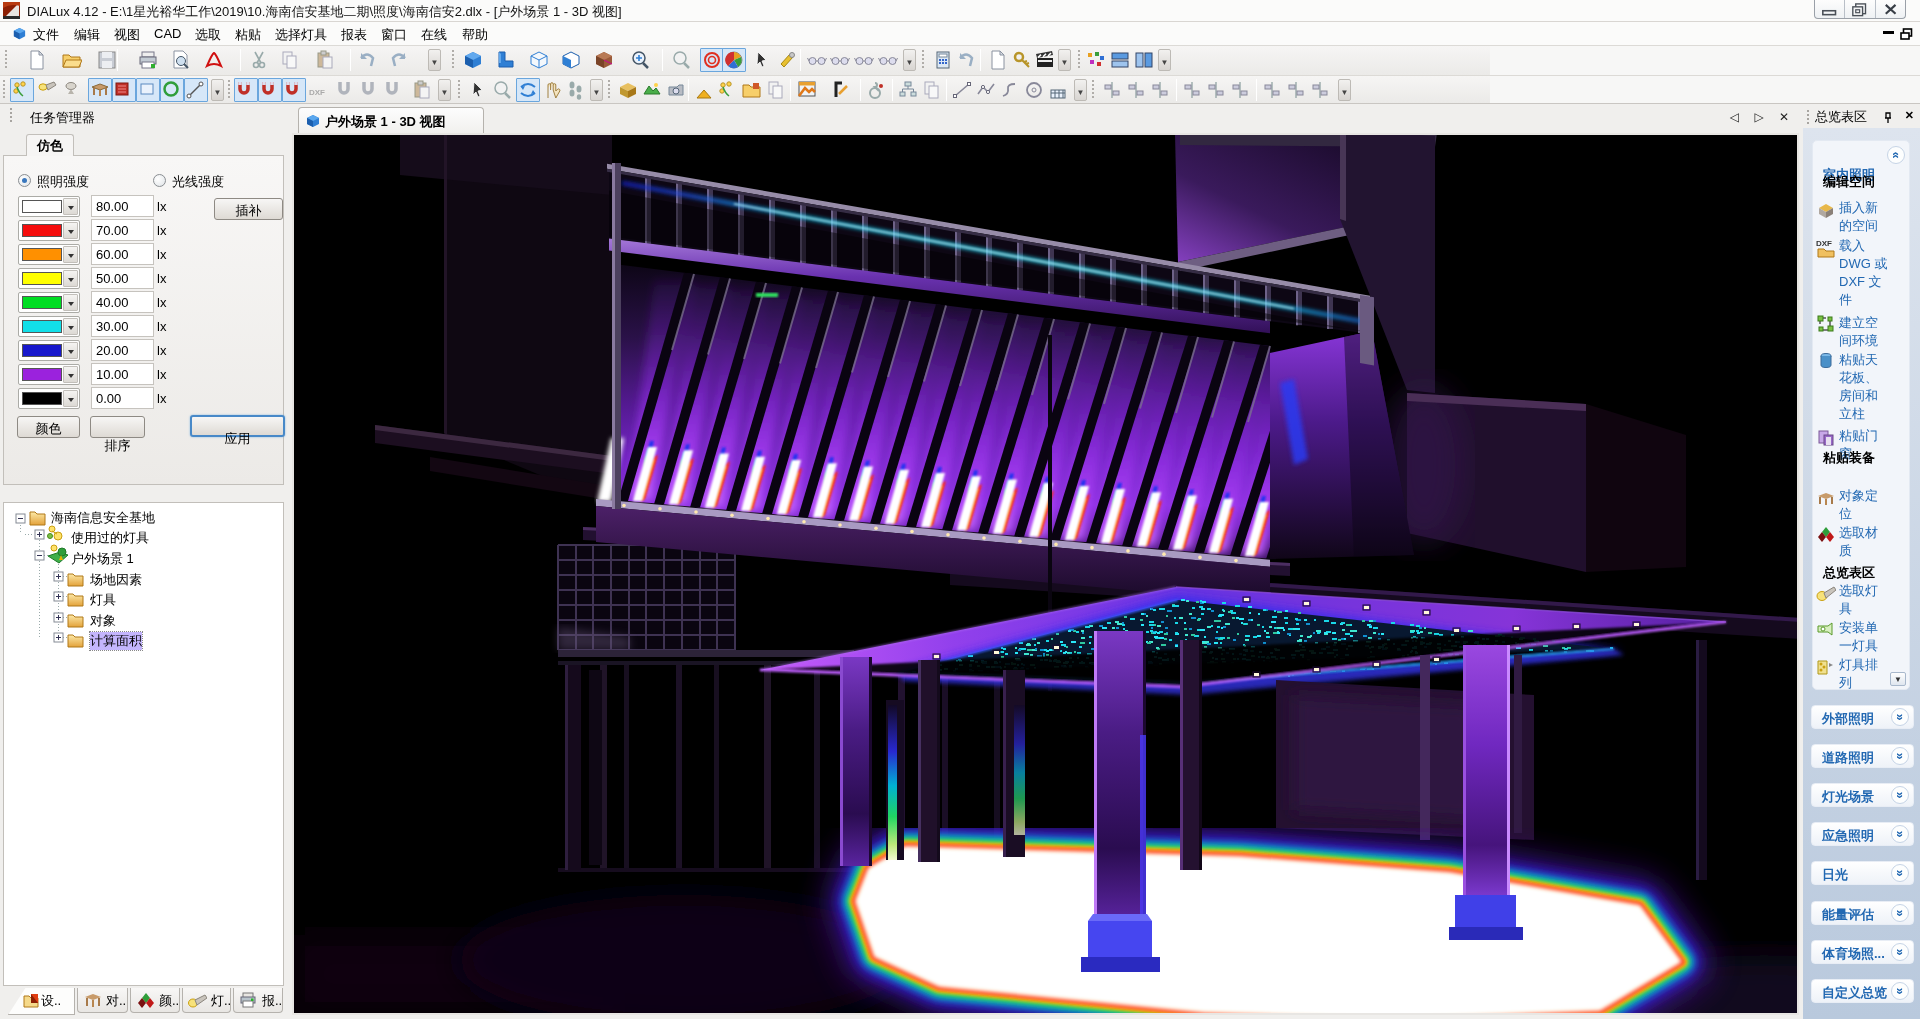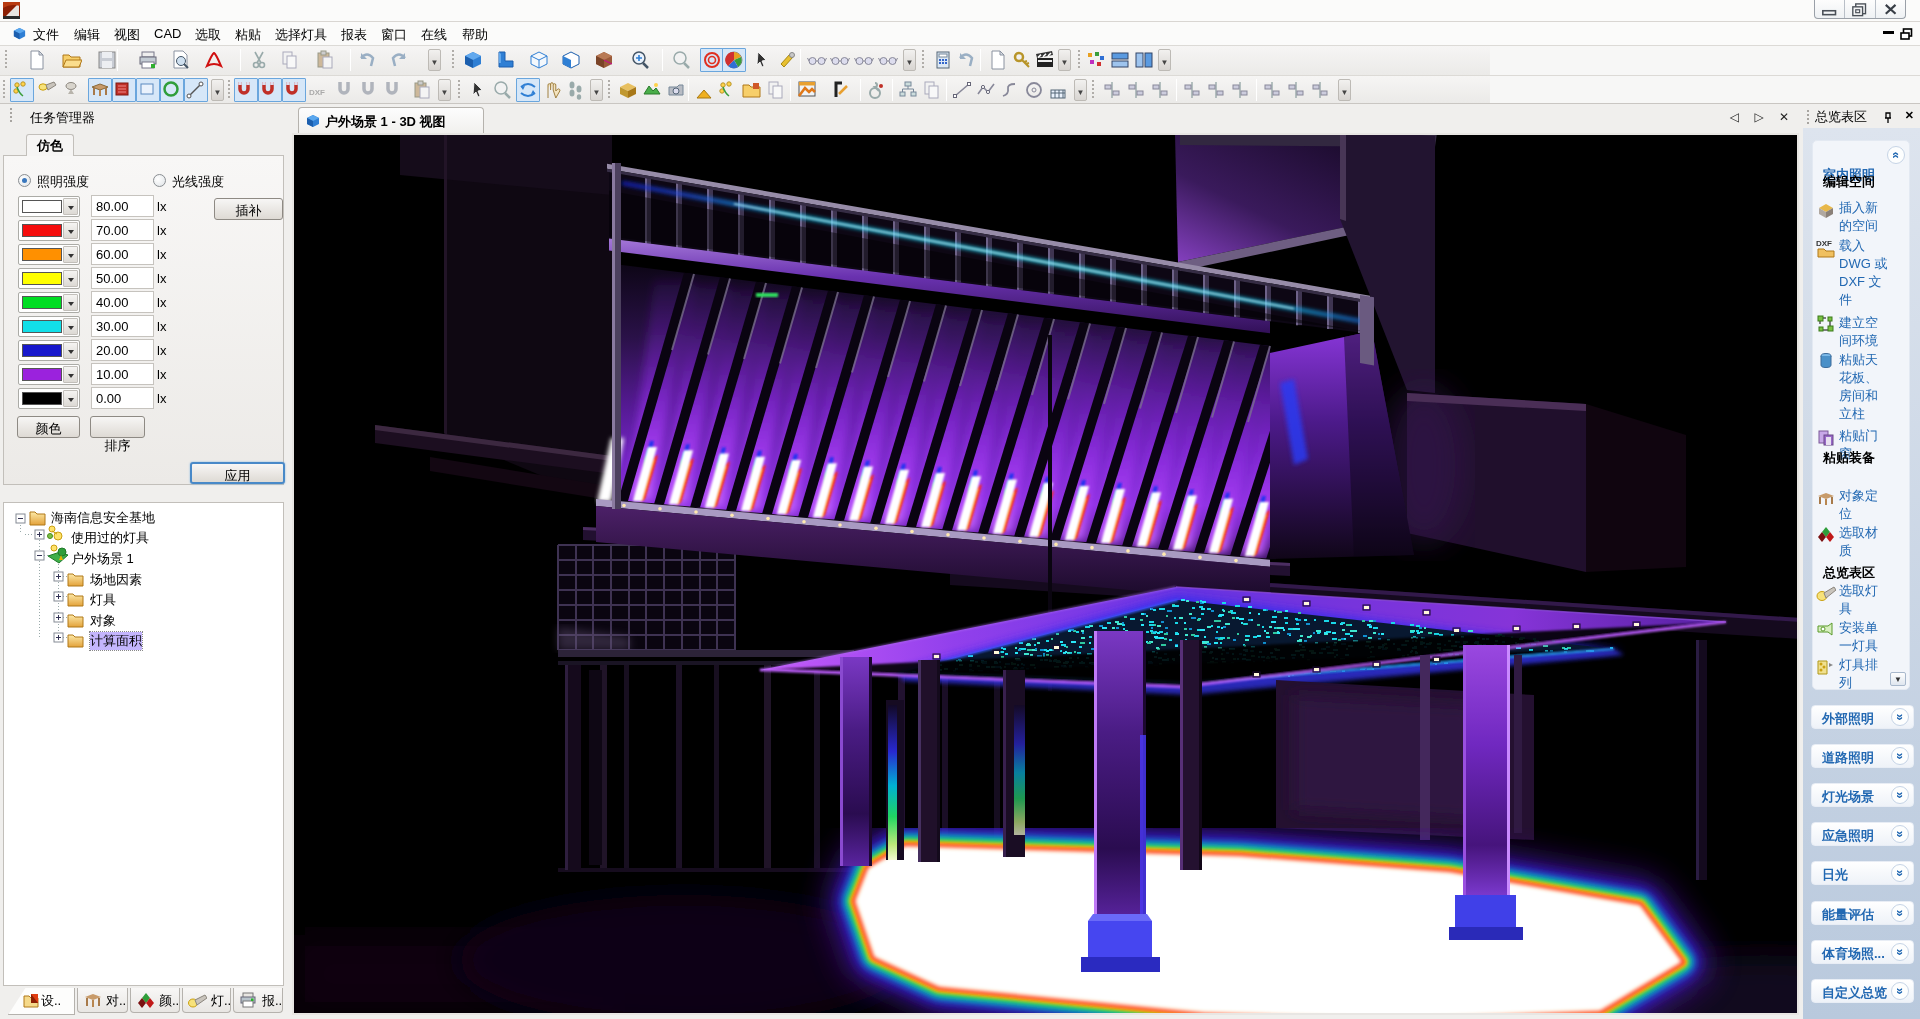--- a/index.html
+++ b/index.html
@@ -347,20 +347,21 @@
       </symbol>
 </defs>
   </svg>
 <div id="titlebar">
  <svg id="appico" viewBox="0 0 17 17">
       <rect x="0" y="0" width="17" height="17" fill="#8c1f04"></rect>
       <path d="M1 16 L16 1 L16 16 Z" fill="#e8e4e0"></path>
       <path d="M0 0 h17 v4 q-9 -3 -17 2 Z" fill="#b83a10"></path>
       <rect x="0" y="14" width="17" height="3" fill="#2a2a2a"></rect>
     </svg>
+ <div id="titletxt">DIALux 4.12 - E:\1星光裕华工作\2019\10.海南信安基地二期\照度\海南信安2.dlx - [户外场景 1 - 3D 视图]</div>
  <div id="winbtns">
   <div class="wb"><svg viewBox="0 0 30 19">
           <rect x="8" y="11" width="13" height="4" fill="none" stroke="#4a5058" stroke-width="1.6"></rect>
         </svg></div>
   <div class="wb"><svg viewBox="0 0 30 19">
           <rect x="11" y="4" width="10" height="10" fill="none" stroke="#4a5058" stroke-width="1.4"></rect>
           <rect x="8" y="7" width="10" height="9" fill="#f4f5f6" stroke="#4a5058" stroke-width="1.4"></rect>
           <rect x="11" y="10" width="4" height="3" fill="none" stroke="#4a5058" stroke-width="1.2"></rect>
         </svg></div>
   <div class="wb"><svg viewBox="0 0 30 19">
@@ -739,21 +740,21 @@
   <div class="field" style="left:87px;top:207px;">10.00</div>
       <div class="lx" style="left:153px;top:211px;">lx</div>
   <div class="combo" style="left:14px;top:232px;">
         <div class="sw" style="background:#000;"></div>
         <div class="ar"></div>
       </div>
   <div class="field" style="left:87px;top:231px;">0.00</div>
       <div class="lx" style="left:153px;top:235px;">lx</div>
   <div class="btn" style="left:13px;top:260px;width:63px;padding-top:3px;">颜色</div>
   <div class="btn" style="left:86px;top:260px;width:55px;padding-top:20px;">排序</div>
-  <div class="btn" style="left:186px;top:259px;width:95px;padding-top:3px;border:2px solid #4889c8;box-shadow:0 0 2px #7ab2e0;margin-top:47px;">应用</div>
+  <div class="btn" style="left:186px;top:259px;width:95px;padding-top:13px;border:2px solid #4889c8;box-shadow:0 0 2px #7ab2e0;">应用</div>
  </div>
  <div id="tab1">仿色</div>
  <div id="treebox">
   <svg width="279" height="160" style="position:absolute;left:0;top:0;">
    <defs>
     <linearGradient id="fold" x1="0" y1="0" x2="0" y2="1">
             <stop offset="0" stop-color="#fce9a8"></stop>
             <stop offset="1" stop-color="#e3a23a"></stop>
           </linearGradient>
    </defs>

